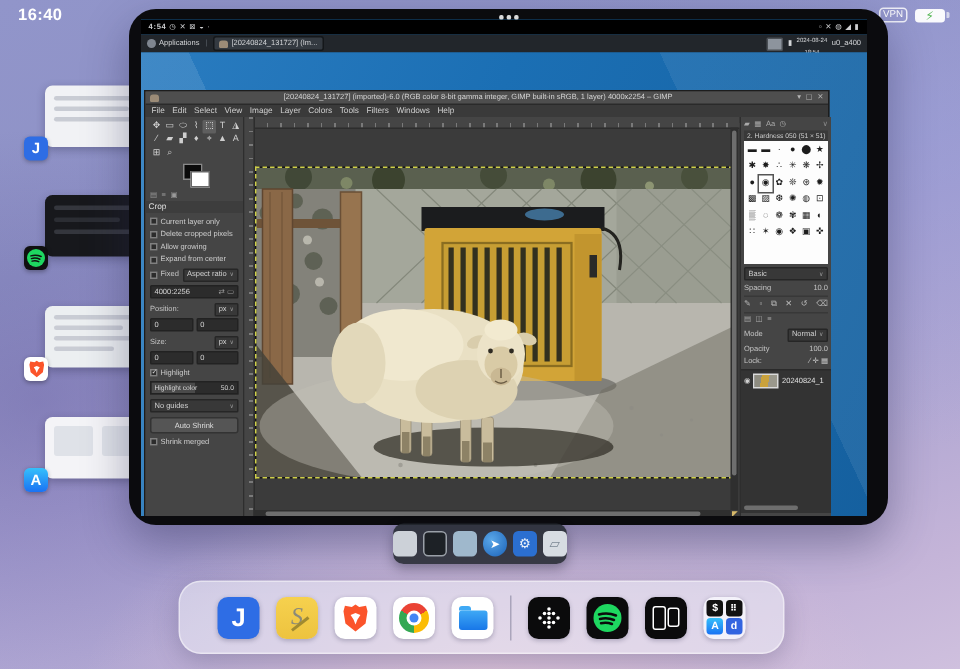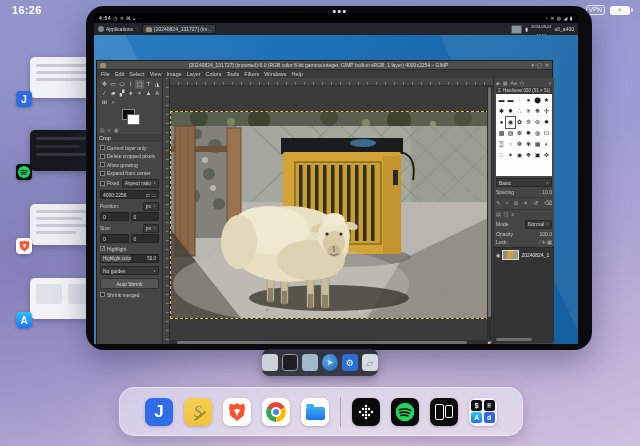--- a/index.html
+++ b/index.html
@@ -116,21 +116,21 @@
   .folder-glyph{width:19px;height:13px;background:linear-gradient(#3fa9f5,#1877e8);border-radius:2px;position:relative;margin-top:3px;}
   .folder-glyph:before{content:"";position:absolute;left:0;top:-2.5px;width:8px;height:3px;background:#3fa9f5;border-radius:2px 2px 0 0;}
   .mini{width:11px;height:11px;border-radius:2.5px;color:#fff;font-size:7px;font-weight:bold;display:flex;align-items:center;justify-content:center;}
   .phones i{display:inline-block;border:1.3px solid #fff;border-radius:2px;}
 </style>
 </head>
 <body>
 
 <div id="stage">
 
-  <div id="clock" class="abs">16:26</div>
+  <div id="clock" class="abs">16:40</div>
   <div id="tr-status" class="abs">
     <svg width="12" height="9" viewBox="0 0 12 9">
       <path d="M1 3.2 Q6 -1.2 11 3.2" stroke="#fff" stroke-width="1.3" fill="none"></path>
       <path d="M3 5.2 Q6 2.6 9 5.2" stroke="#fff" stroke-width="1.3" fill="none"></path>
       <circle cx="6" cy="7.4" r="1.2" fill="#fff"></circle>
     </svg>
     <span class="vpn">VPN</span>
     <span class="batt">
         <span class="bolt">⚡</span>
       </span>

